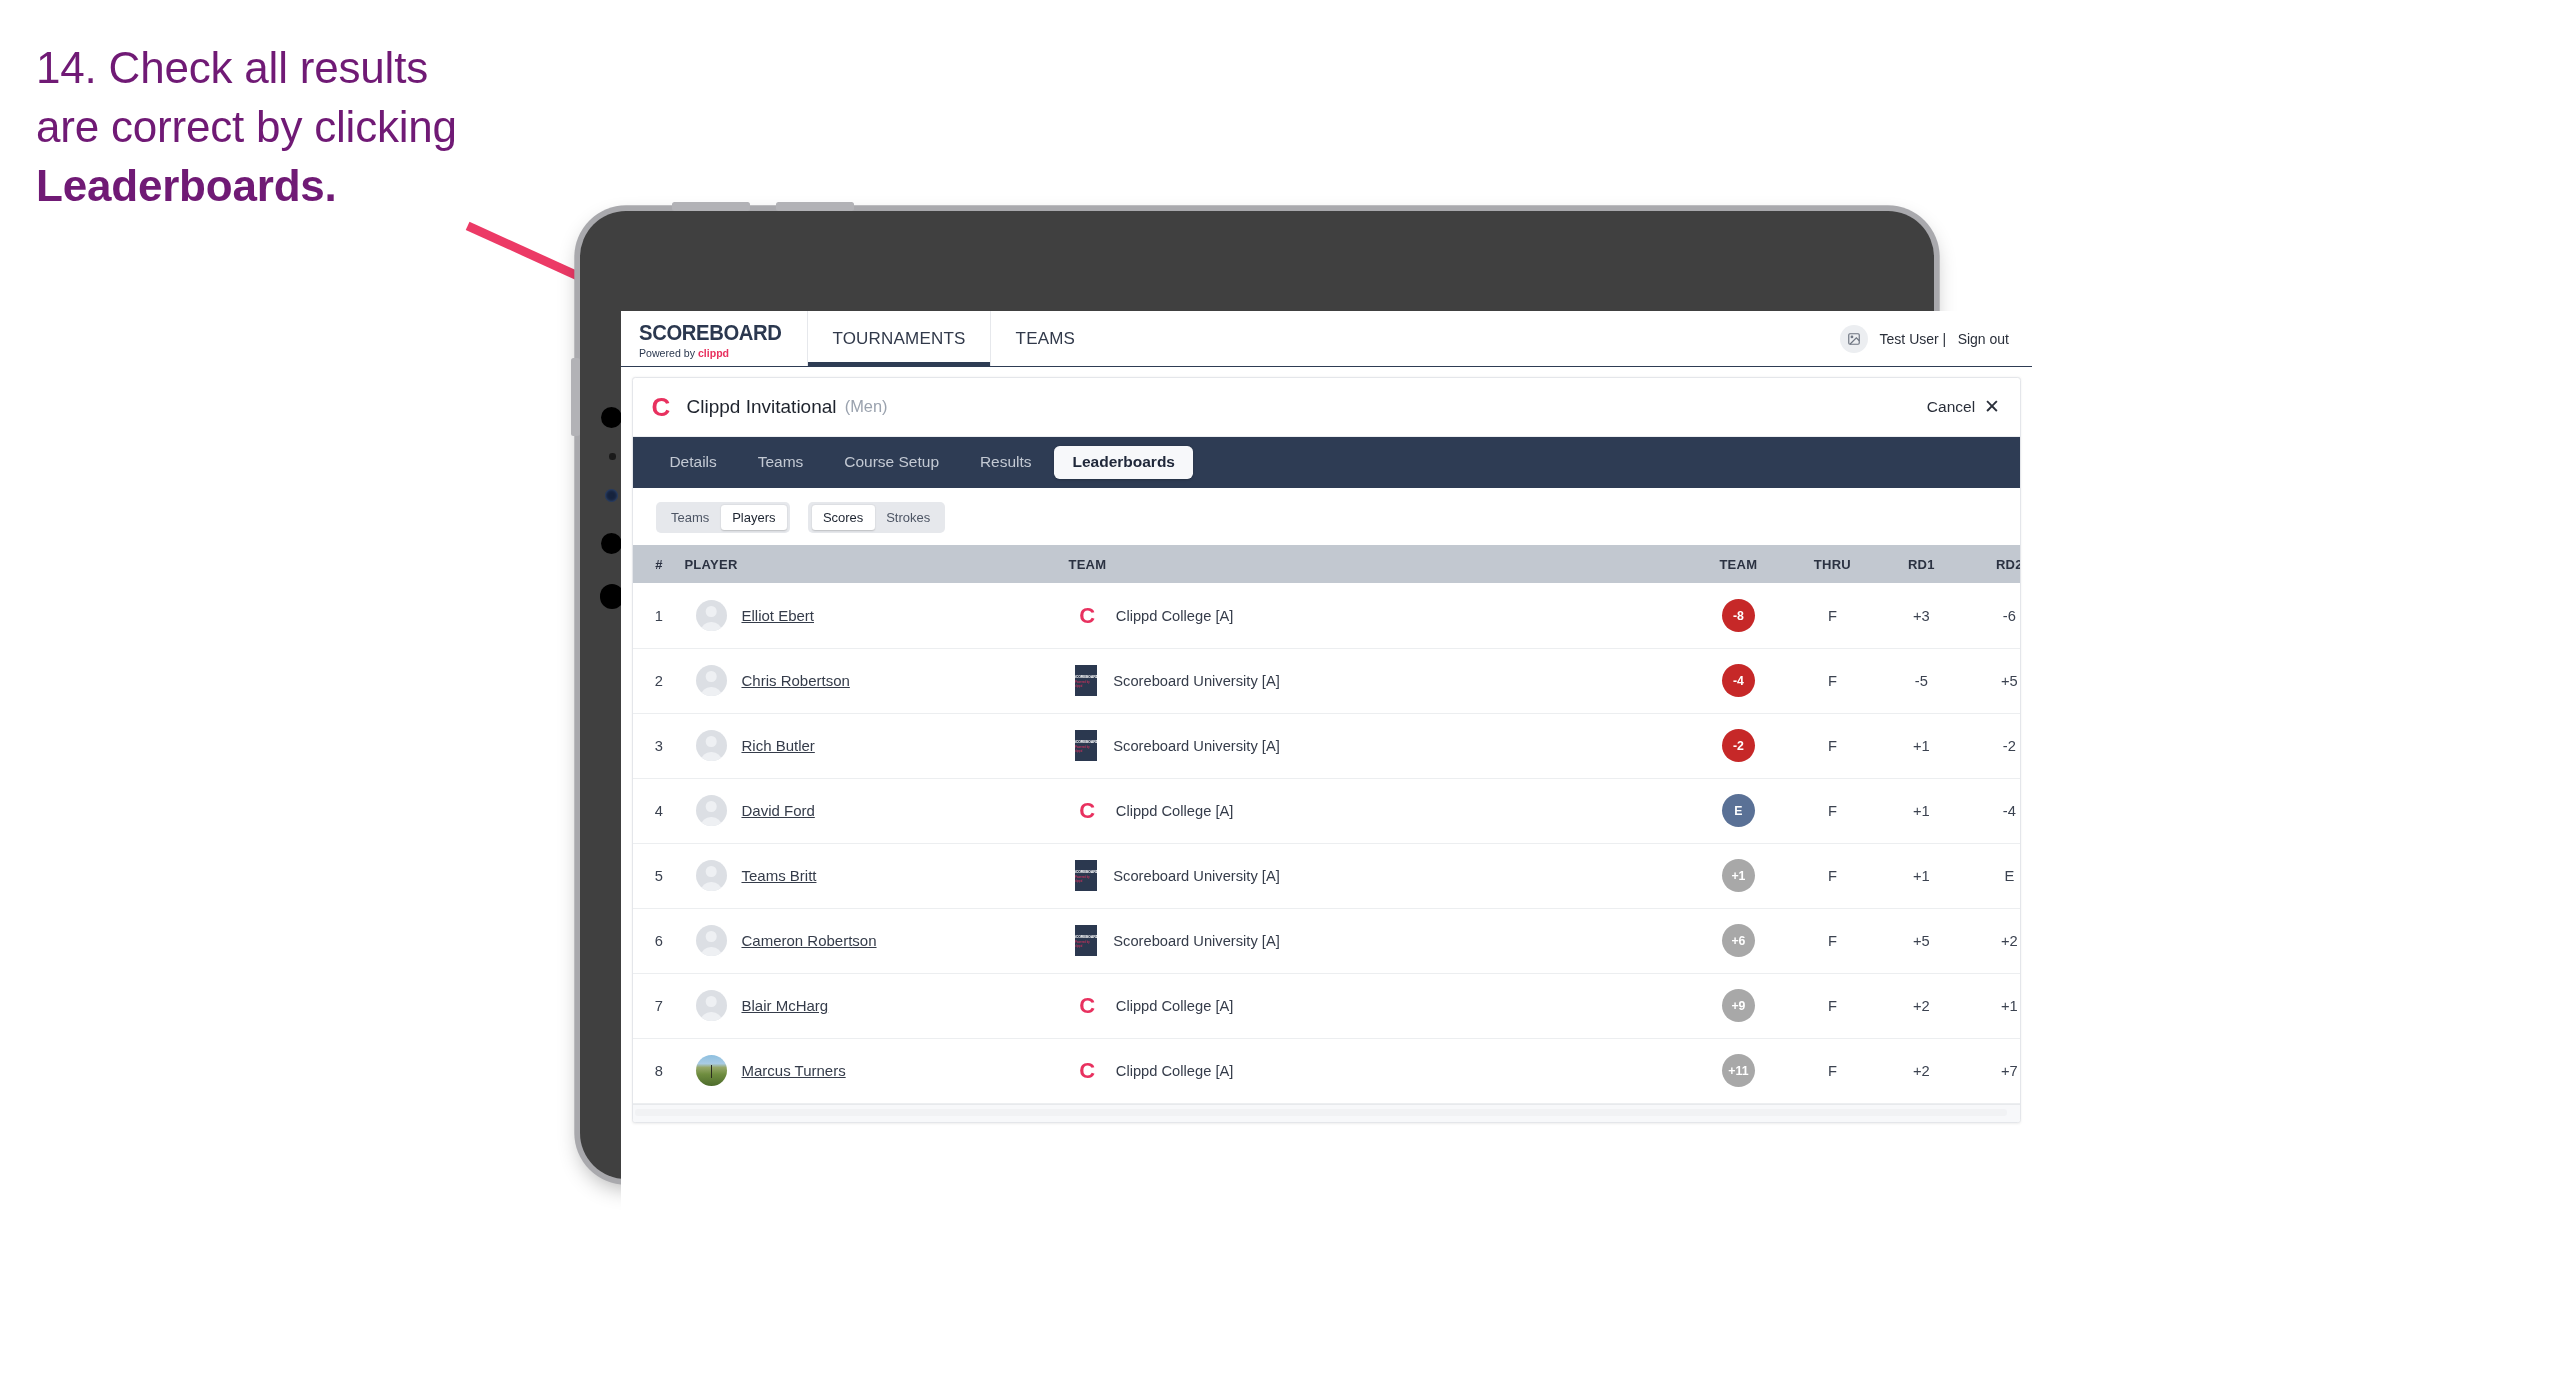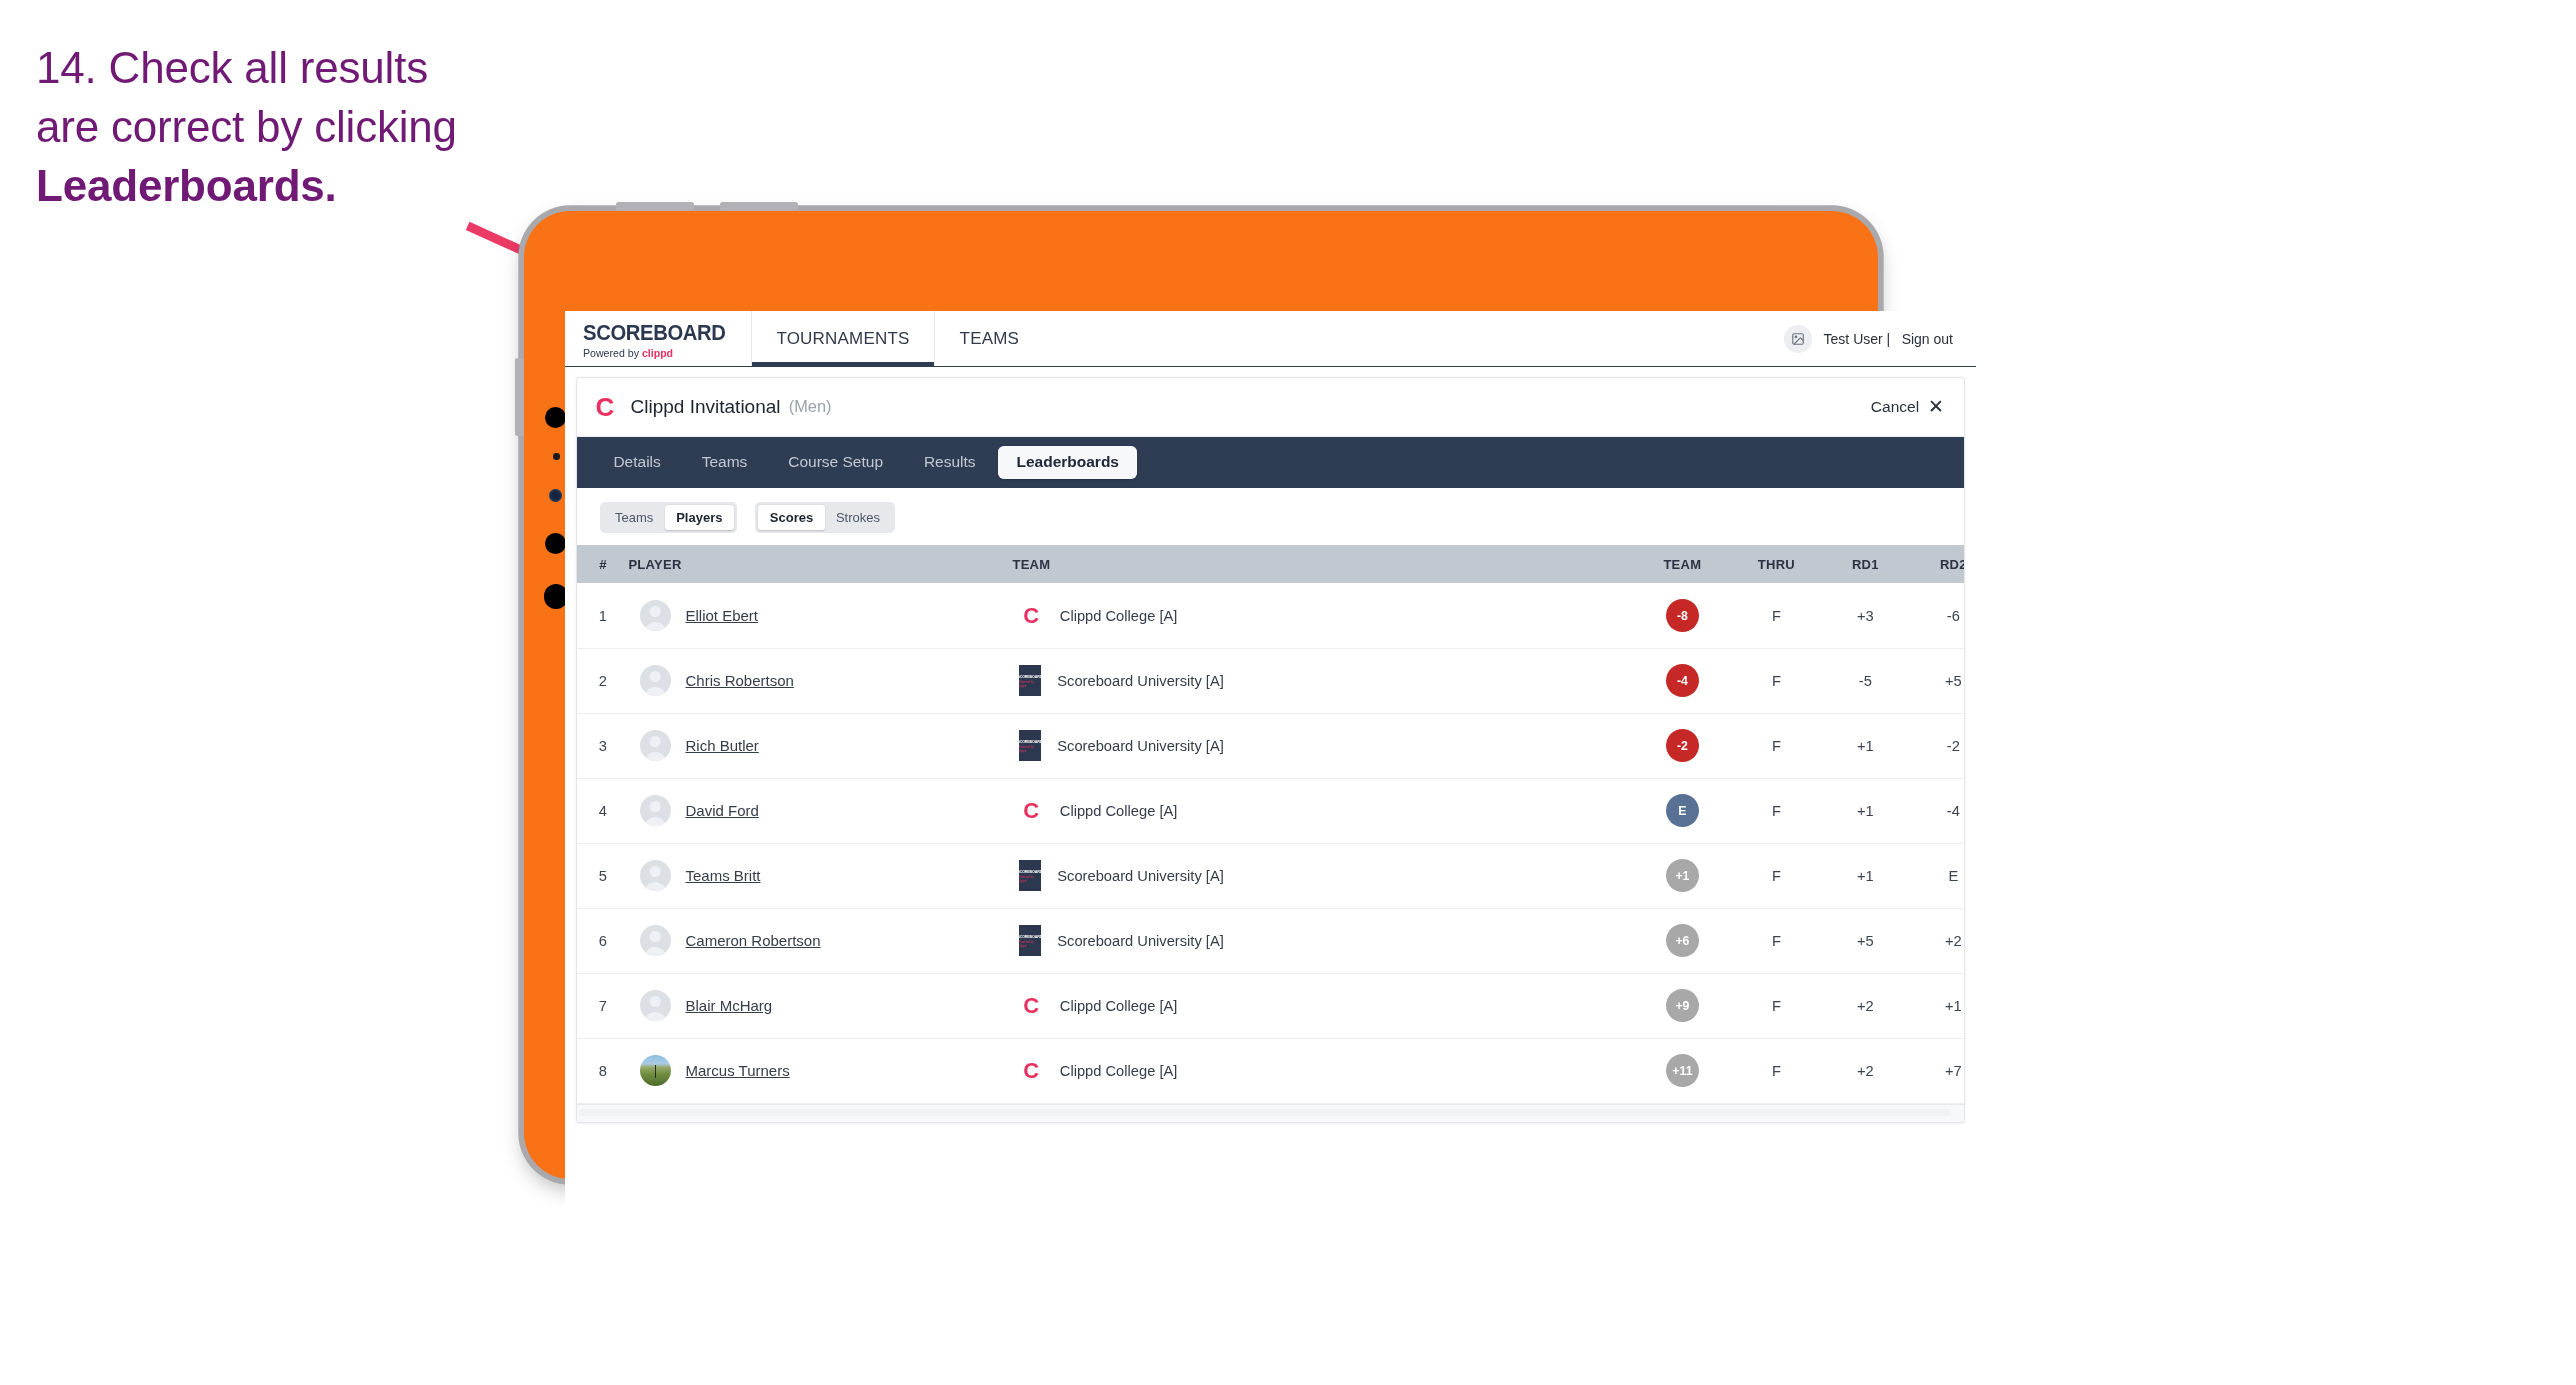--- a/index.html
+++ b/index.html
@@ -28,23 +28,23 @@
   .arrow-svg {
     position: absolute;
     left: 0; top: 0;
     width: 2576px; height: 1386px;
     pointer-events: none;
   }
 
   
   .tablet {
     position: absolute;
-    left: 524px; top: 211px;
+    left: 580px; top: 211px;
     width: 1354px; height: 968px;
-    background: #f97316;
+    background: #404040;
     border-radius: 46px;
     box-shadow: 0 0 0 5.7px #a9a9ad, 0 8.2px 21px rgba(0,0,0,0.30);
   }
   .tablet-btn {
     position: absolute;
     background: #b2b2b6;
     border-radius: 2.5px;
   }
   .btn-vol1 { top: -9px; left: 92px; width: 78px; height: 9px; }
   .btn-vol2 { top: -9px; left: 196px; width: 78px; height: 9px; }
@@ -187,21 +187,21 @@
   .seg-item {
     font-size: 13px;
     color: #4d5564;
     padding: 4.9px 11.4px;
     border-radius: 3.3px;
     white-space: nowrap;
   }
   .seg-item.active {
     background: #ffffff;
     color: #1d2430;
-    font-weight: 700;
+    font-weight: 400;
     box-shadow: 0 0.8px 1.6px rgba(0,0,0,0.18);
     text-align: center;
   }
 
   
   .lb-table { width: 100%; border-collapse: collapse; table-layout: fixed; }
   .lb-table thead th {
     background: #c2c8d0;
     color: #2b3242;
     font-size: 13px;

